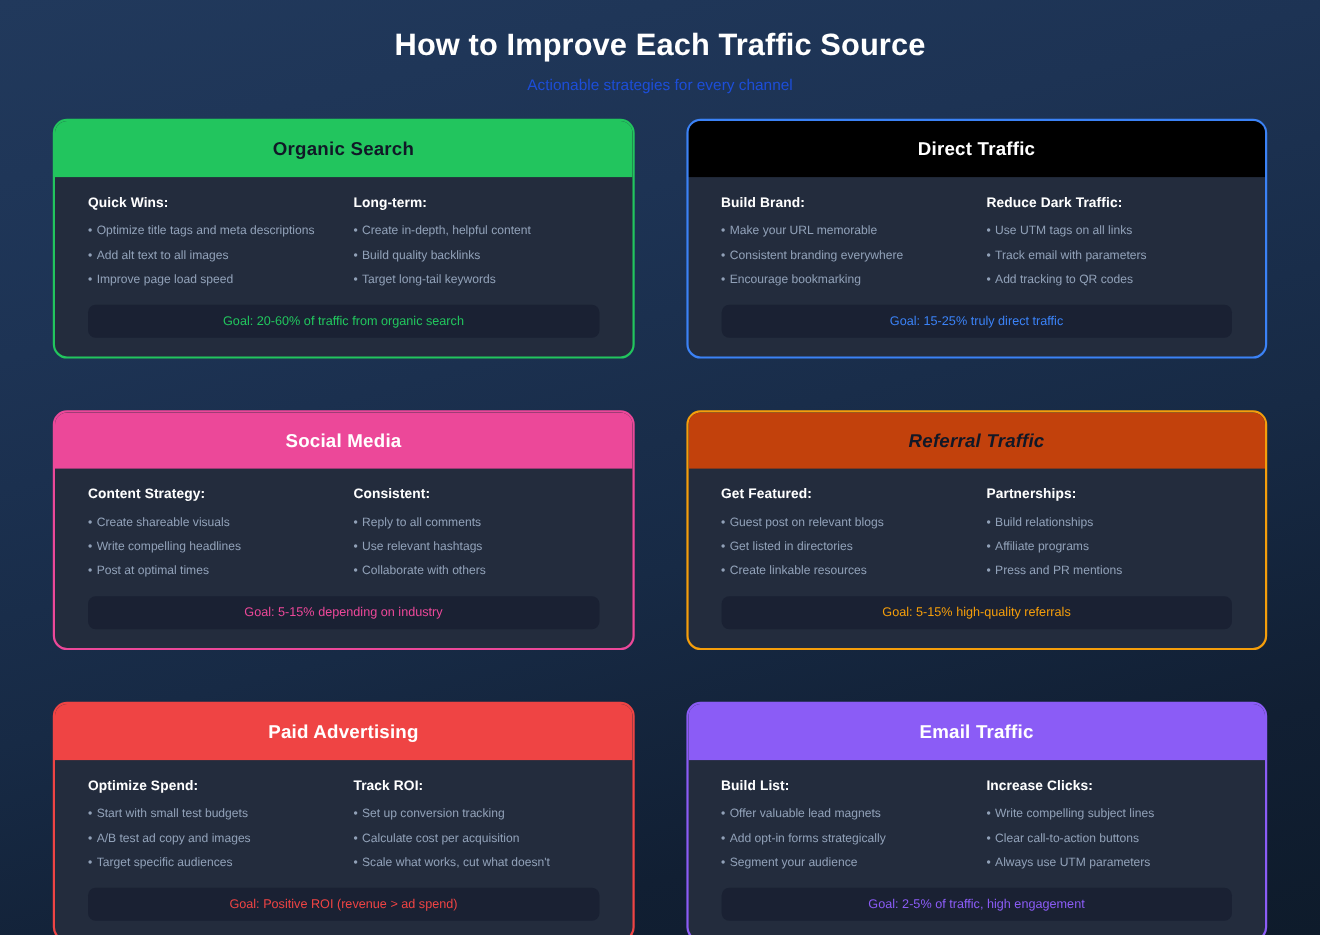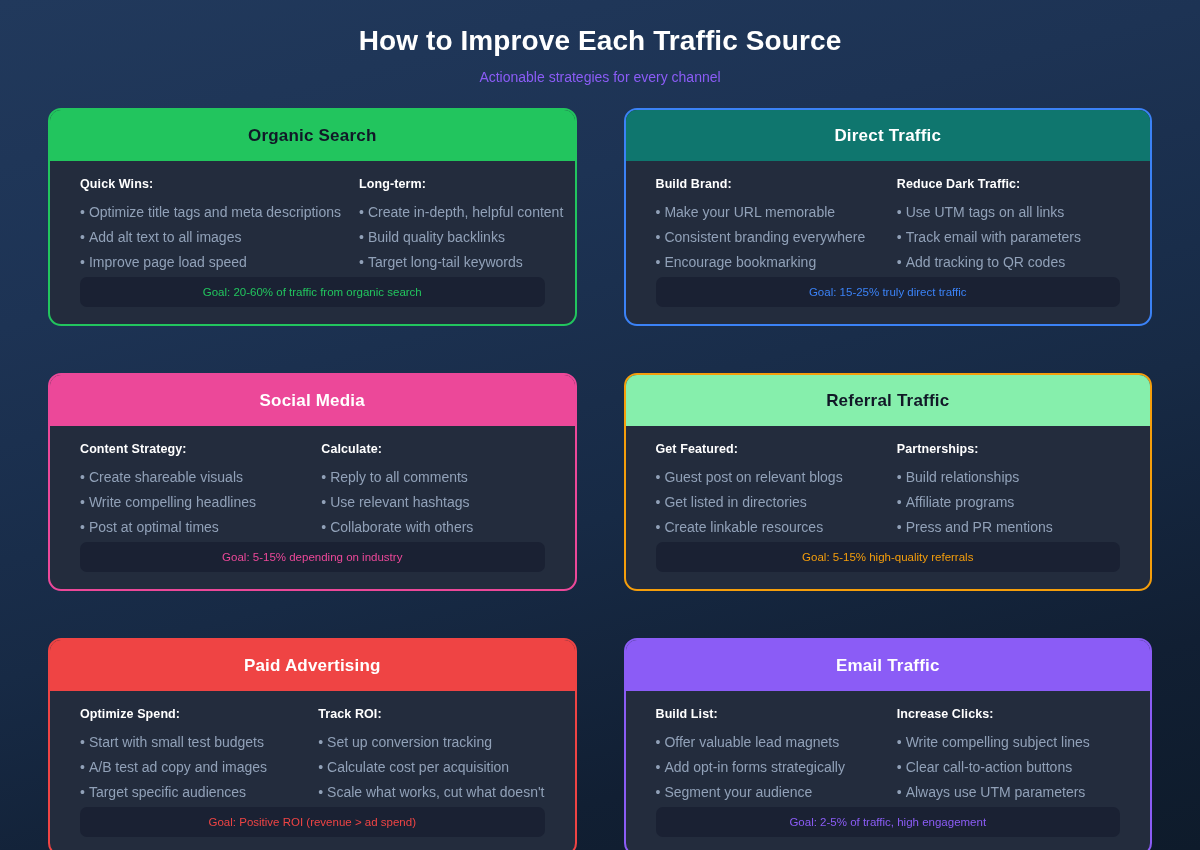--- a/index.html
+++ b/index.html
@@ -32,21 +32,21 @@
   }
   .page-title {
     font-size: 28px;
     font-weight: bold;
     color: #ffffff;
     letter-spacing: 0.1px;
     line-height: 1.25;
   }
   .page-subtitle {
     font-size: 14px;
-    color: #8b5cf6;
+    color: #1d4ed8;
     margin-top: 11px;
     font-weight: normal;
   }
 
   
   .card-grid {
     margin-top: 23px;
     display: grid;
     grid-template-columns: 1fr 1fr;
     grid-template-rows: repeat(3, 218px);
@@ -96,21 +96,21 @@
     font-weight: bold;
     color: #ffffff;
     margin-bottom: 14px;
     letter-spacing: 0.1px;
   }
 
   .bullet-list {
     list-style: none;
   }
   .bullet-list li {
-    font-size: 14px;
+    font-size: 11px;
     color: #91a1b8;
     line-height: 1;
     padding-bottom: 11px;
     white-space: nowrap;
   }
   .bullet-list li:last-child { padding-bottom: 0; }
   .bullet-dot { margin-right: 4px; }
 
   .goal-box {
     margin-top: auto;
@@ -170,21 +170,21 @@
 
       </ul>
     </div>
       </div>
       <div class="goal-box">
         <div class="goal-text" style="color:#22c55e;">Goal: 20-60% of traffic from organic search</div>
       </div>
     </div>
       </div>
       <div class="card" style="border-color: rgb(59, 130, 246);">
-    <div class="card-header" style="background:#0f766e;">
+    <div class="card-header" style="background:#000000;">
       <div class="card-header-title" style="color:#ffffff;">Direct Traffic</div>
     </div>
     <div class="card-body">
       <div class="columns">
 
     <div class="column">
       <div class="col-heading">Build Brand:</div>
       <ul class="bullet-list">
 
           <li><span class="bullet-dot">•</span><span>Make your URL memorable</span></li>
@@ -228,39 +228,39 @@
           <li><span class="bullet-dot">•</span><span>Create shareable visuals</span></li>
 
           <li><span class="bullet-dot">•</span><span>Write compelling headlines</span></li>
 
           <li><span class="bullet-dot">•</span><span>Post at optimal times</span></li>
 
       </ul>
     </div>
 
     <div class="column">
-      <div class="col-heading">Calculate:</div>
+      <div class="col-heading">Consistent:</div>
       <ul class="bullet-list">
 
           <li><span class="bullet-dot">•</span><span>Reply to all comments</span></li>
 
           <li><span class="bullet-dot">•</span><span>Use relevant hashtags</span></li>
 
           <li><span class="bullet-dot">•</span><span>Collaborate with others</span></li>
 
       </ul>
     </div>
       </div>
       <div class="goal-box">
         <div class="goal-text" style="color:#ec4899;">Goal: 5-15% depending on industry</div>
       </div>
     </div>
       </div>
       <div class="card" style="border-color: rgb(245, 158, 11);">
-    <div class="card-header" style="background:#86efac;">
+    <div class="card-header" style="background:#c2410c;font-style:italic;">
       <div class="card-header-title" style="color:#111827;">Referral Traffic</div>
     </div>
     <div class="card-body">
       <div class="columns">
 
     <div class="column">
       <div class="col-heading">Get Featured:</div>
       <ul class="bullet-list">
 
           <li><span class="bullet-dot">•</span><span>Guest post on relevant blogs</span></li>

